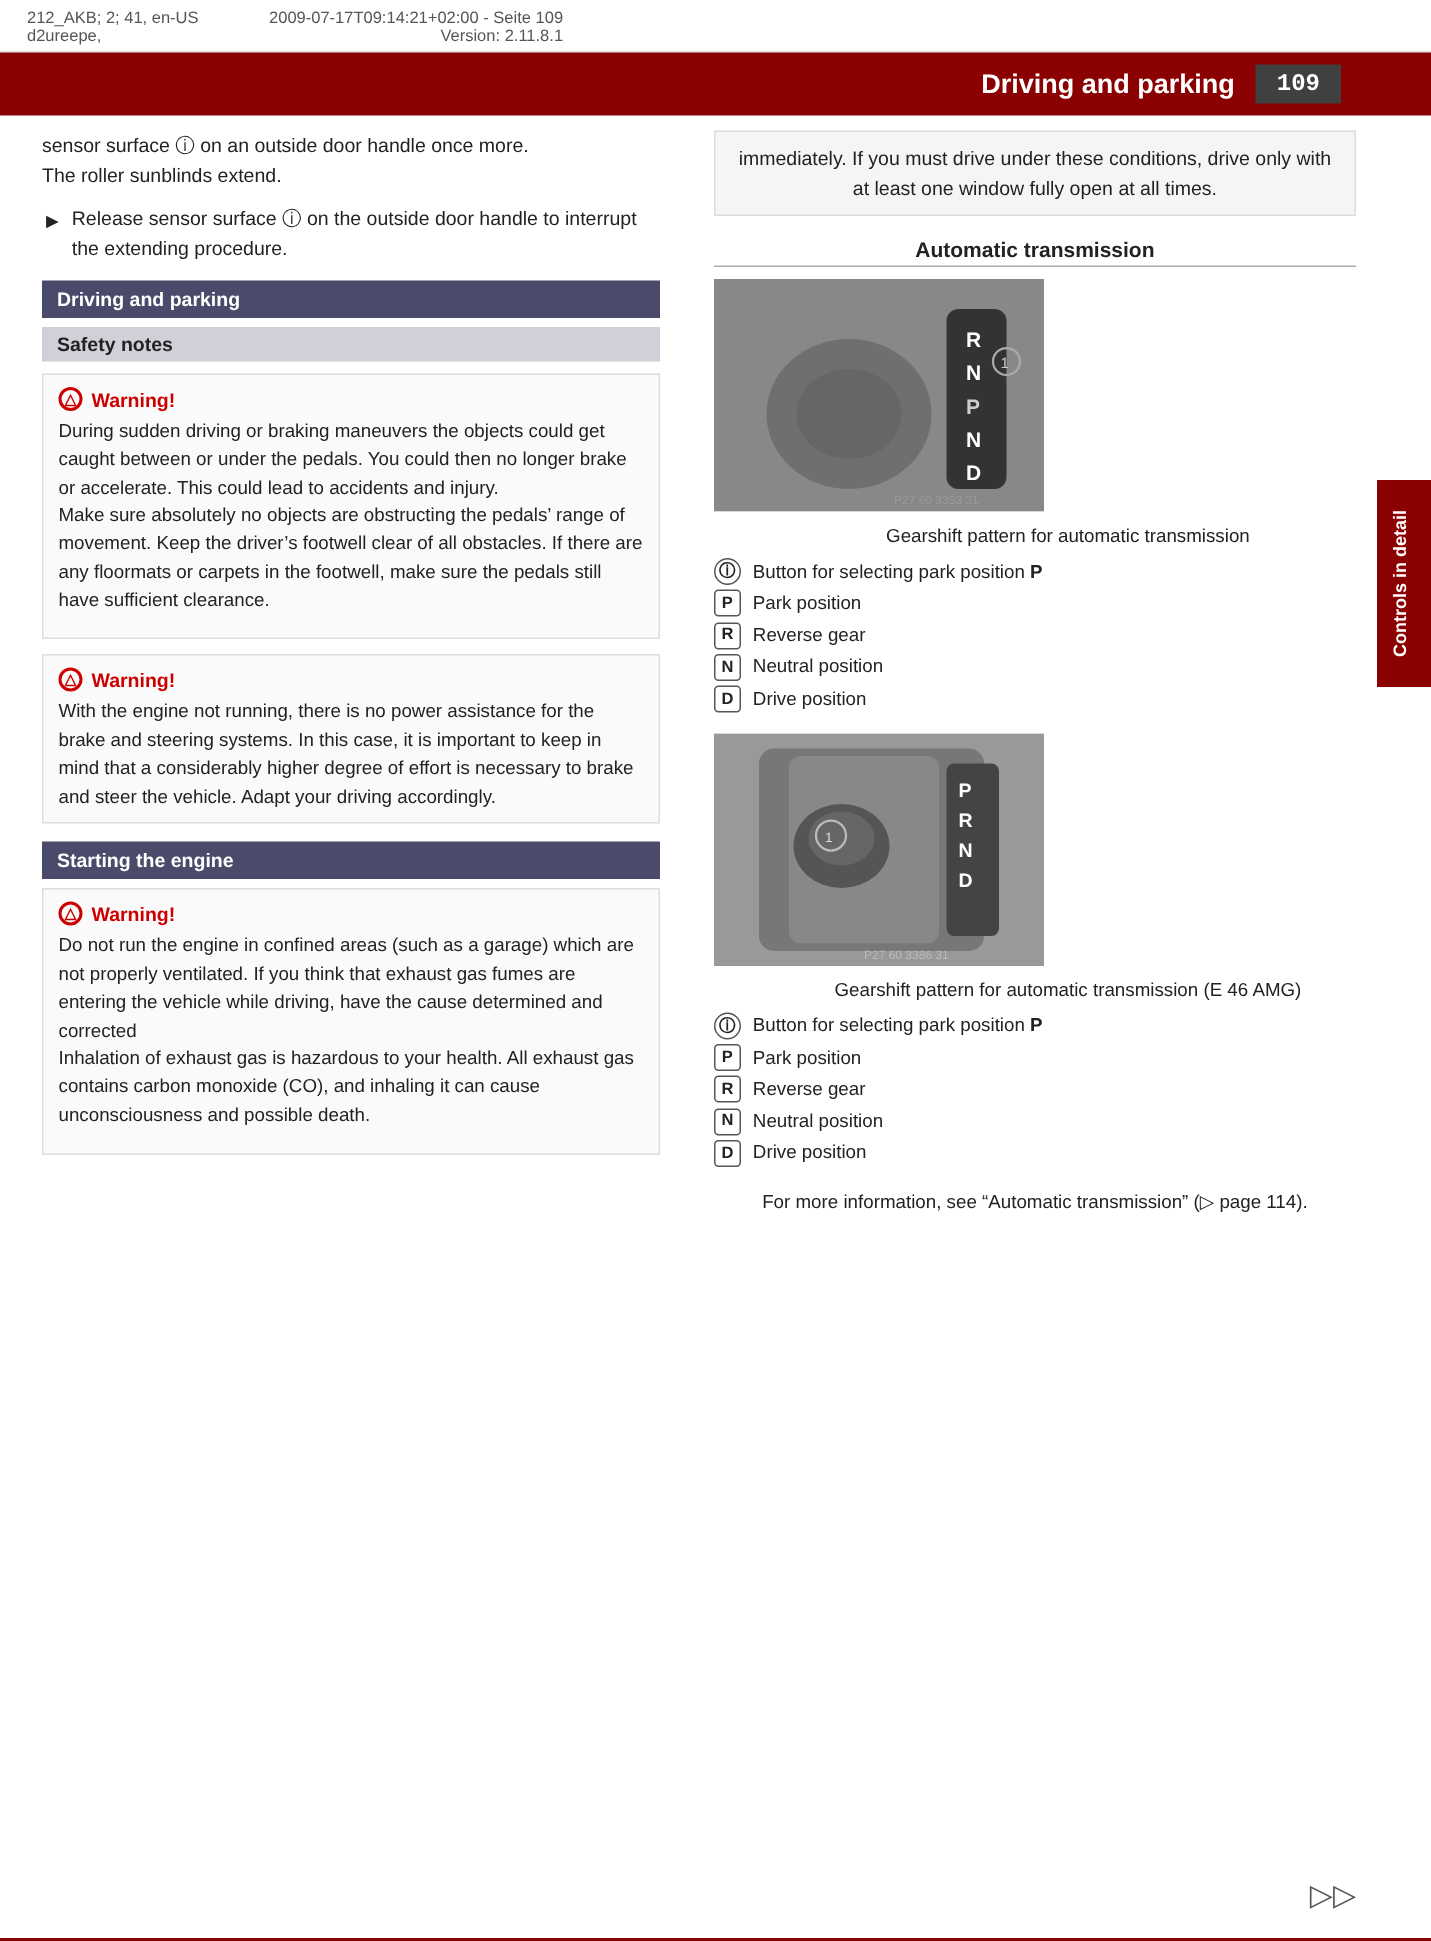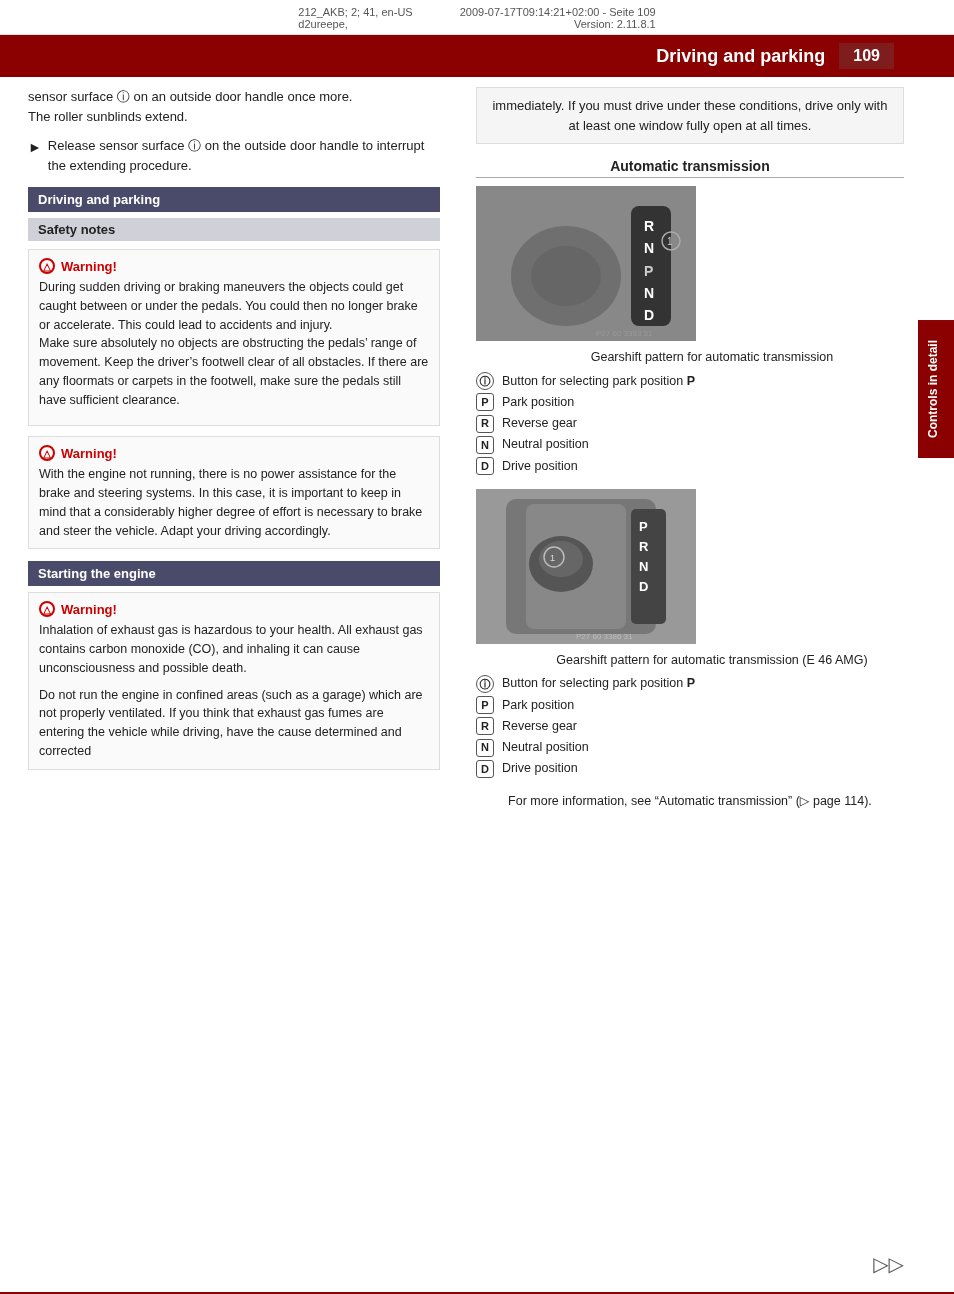--- a/index.html
+++ b/index.html
@@ -9,21 +9,21 @@
       background: #fff;
       color: #222;
       width: 954px;
       min-height: 1294px;
       position: relative;
     }
 
     
     .header-meta {
       display: flex;
-      justify-content: center;
+      justify-content: flex-start;
       padding: 6px 18px 4px 18px;
       font-size: 11px;
       color: #555;
       border-bottom: 1px solid #ddd;
       gap: 47px;
     }
 
     
     .title-bar {
       background: #8B0000;
@@ -39,26 +39,27 @@
       display: flex;
       justify-content: flex-end;
       align-items: center;
     }
     .title-text {
       font-size: 18px;
       font-weight: bold;
       color: #fff;
     }
     .page-number-box {
-      background: #7f1d1d;
+      background: #404040;
       color: #fff;
       font-size: 16px;
       font-weight: bold;
       padding: 4px 14px;
       margin-left: 14px;
+      font-family: Liberation Mono, monospace;
     }
 
     
     .side-tab {
       position: absolute;
       right: 0;
       top: 320px;
       width: 36px;
       background: #8B0000;
       color: #fff;
@@ -322,22 +323,22 @@
       <p class="warning-text">With the engine not running, there is no power assistance for the brake and steering systems. In this case, it is important to keep in mind that a considerably higher degree of effort is necessary to brake and steer the vehicle. Adapt your driving accordingly.</p>
     </div>
 
     <div class="section-header">Starting the engine</div>
 
     <div class="warning-box">
       <div class="warning-title">
         <span class="warning-icon">△</span>
         <span>Warning!</span>
       </div>
+      <p class="warning-text">Do not run the engine in confined areas (such as a garage) which are not properly ventilated. If you think that exhaust gas fumes are entering the vehicle while driving, have the cause determined and corrected</p>
       <p class="warning-text" style="margin-bottom:8px;">Inhalation of exhaust gas is hazardous to your health. All exhaust gas contains carbon monoxide (CO), and inhaling it can cause unconsciousness and possible death.</p>
-      <p class="warning-text">Do not run the engine in confined areas (such as a garage) which are not properly ventilated. If you think that exhaust gas fumes are entering the vehicle while driving, have the cause determined and corrected</p>
     </div>
 
   </div>
 
   <div class="right-col">
 
     <div class="info-box">immediately. If you must drive under these conditions, drive only with at least one window fully open at all times.</div>
 
     <div class="auto-trans-header">Automatic transmission</div>
 

